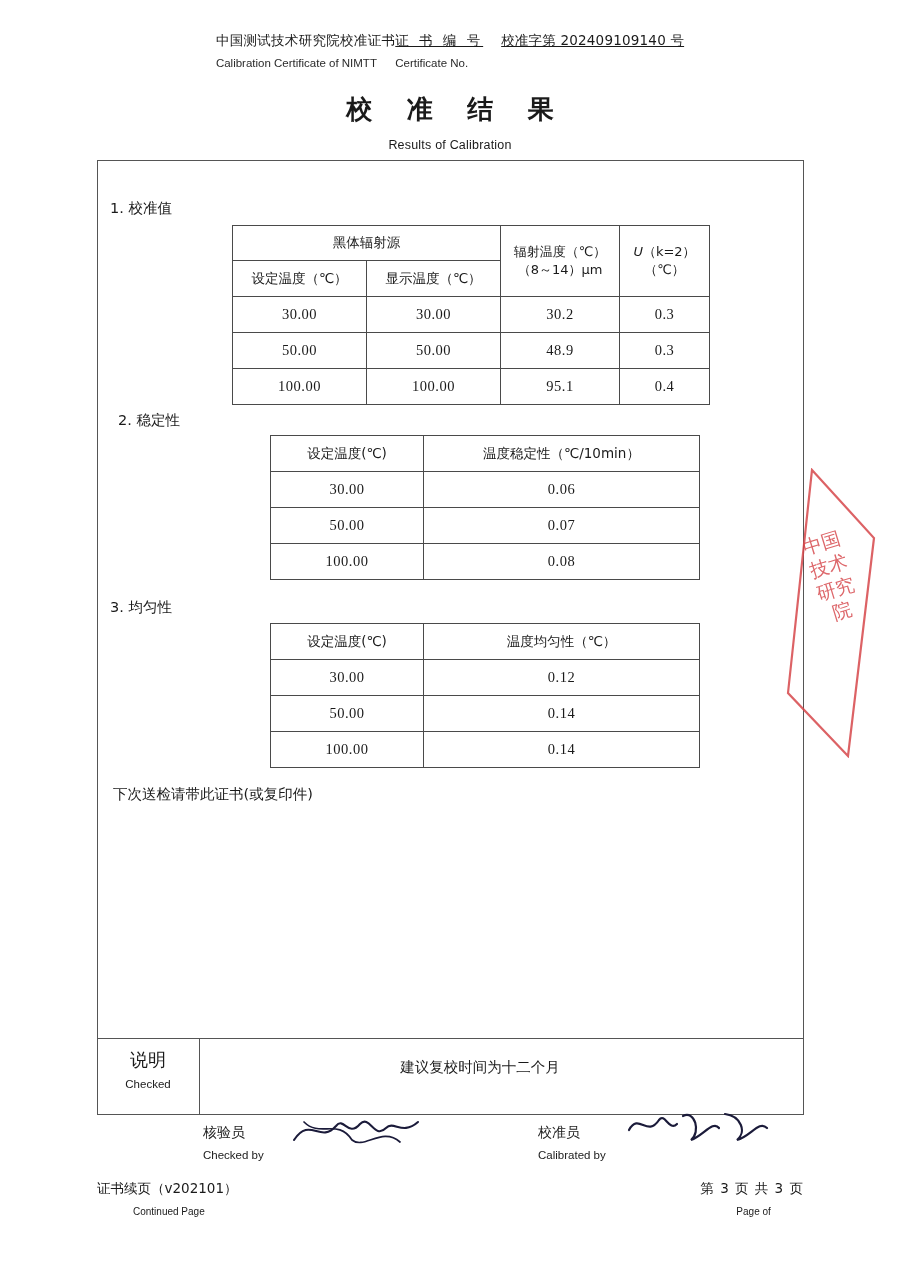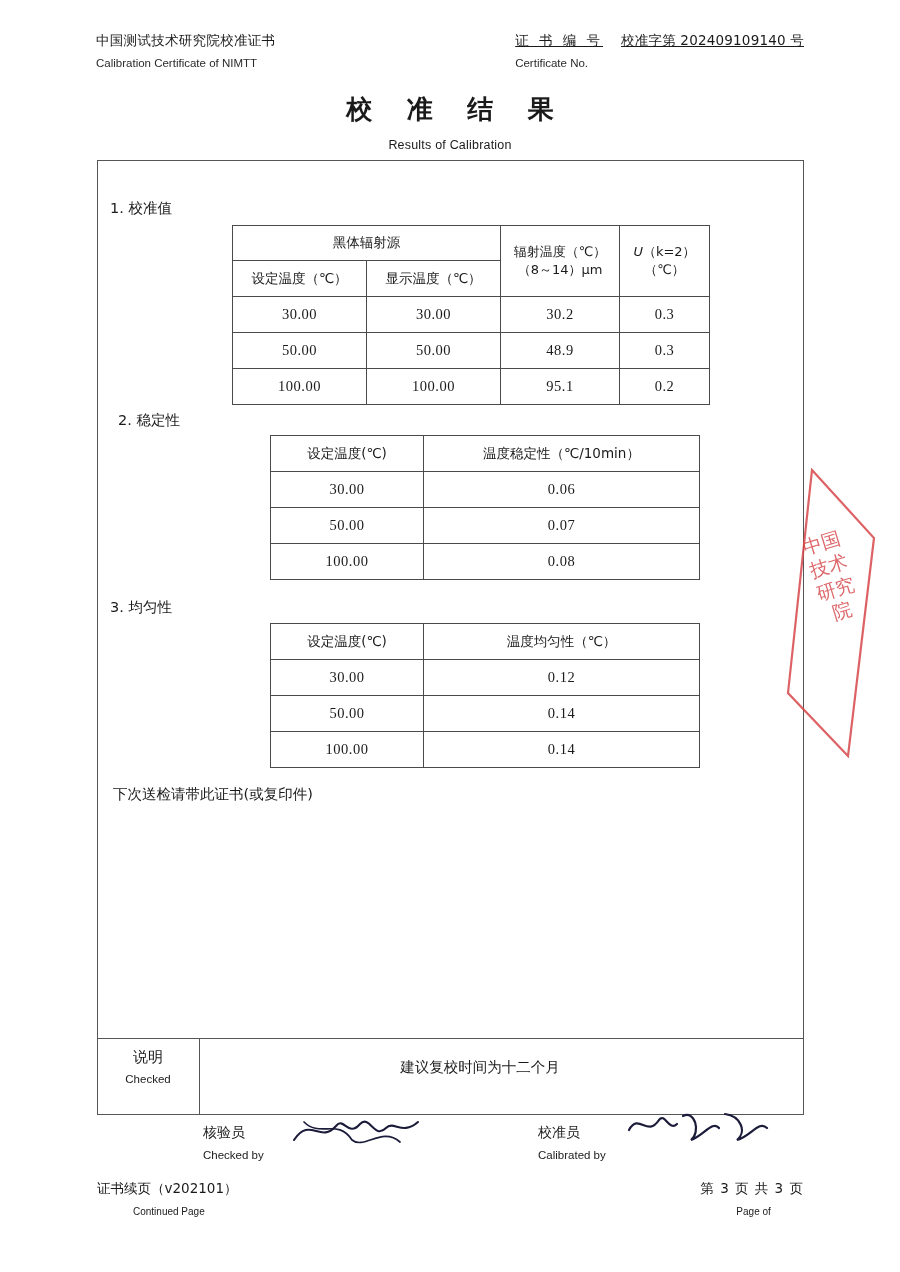--- a/index.html
+++ b/index.html
@@ -23,21 +23,21 @@
     height: 1272px;
   }
 
   
   .header {
     position: absolute;
     left: 96px;
     top: 32px;
     width: 708px;
     display: flex;
-    justify-content: space-between;
+    justify-content: center;
     align-items: flex-start;
   }
   .hdr-left .cn,
   .hdr-right .cn {
     font-family: "DejaVu Sans", sans-serif;
     font-size: 13.5px;
     letter-spacing: 0.3px;
     white-space: nowrap;
   }
   .hdr-left .en,
@@ -182,21 +182,21 @@
   }
   .remarks-label {
     position: absolute;
     left: 97px;
     top: 1048px;
     width: 102px;
     text-align: center;
   }
   .remarks-label .cn {
     font-family: "DejaVu Sans", sans-serif;
-    font-size: 15px;
+    font-size: 18px;
   }
   .remarks-label .en {
     font-family: "Liberation Sans", sans-serif;
     font-size: 11.5px;
     margin-top: 6px;
   }
   .remarks-text {
     position: absolute;
     left: 199px;
     top: 1058px;
@@ -337,21 +337,21 @@
       <tr>
         <td class="num">50.00</td>
         <td class="num">50.00</td>
         <td class="num">48.9</td>
         <td class="num">0.3</td>
       </tr>
       <tr>
         <td class="num">100.00</td>
         <td class="num">100.00</td>
         <td class="num">95.1</td>
-        <td class="num">0.2</td>
+        <td class="num">0.4</td>
       </tr>
     </tbody>
   </table>
 
   <div class="sec-label" id="sec2">2. 稳定性</div>
 
   <table id="table2">
     <tbody>
       <tr>
         <td class="cA">设定温度(℃)</td>

